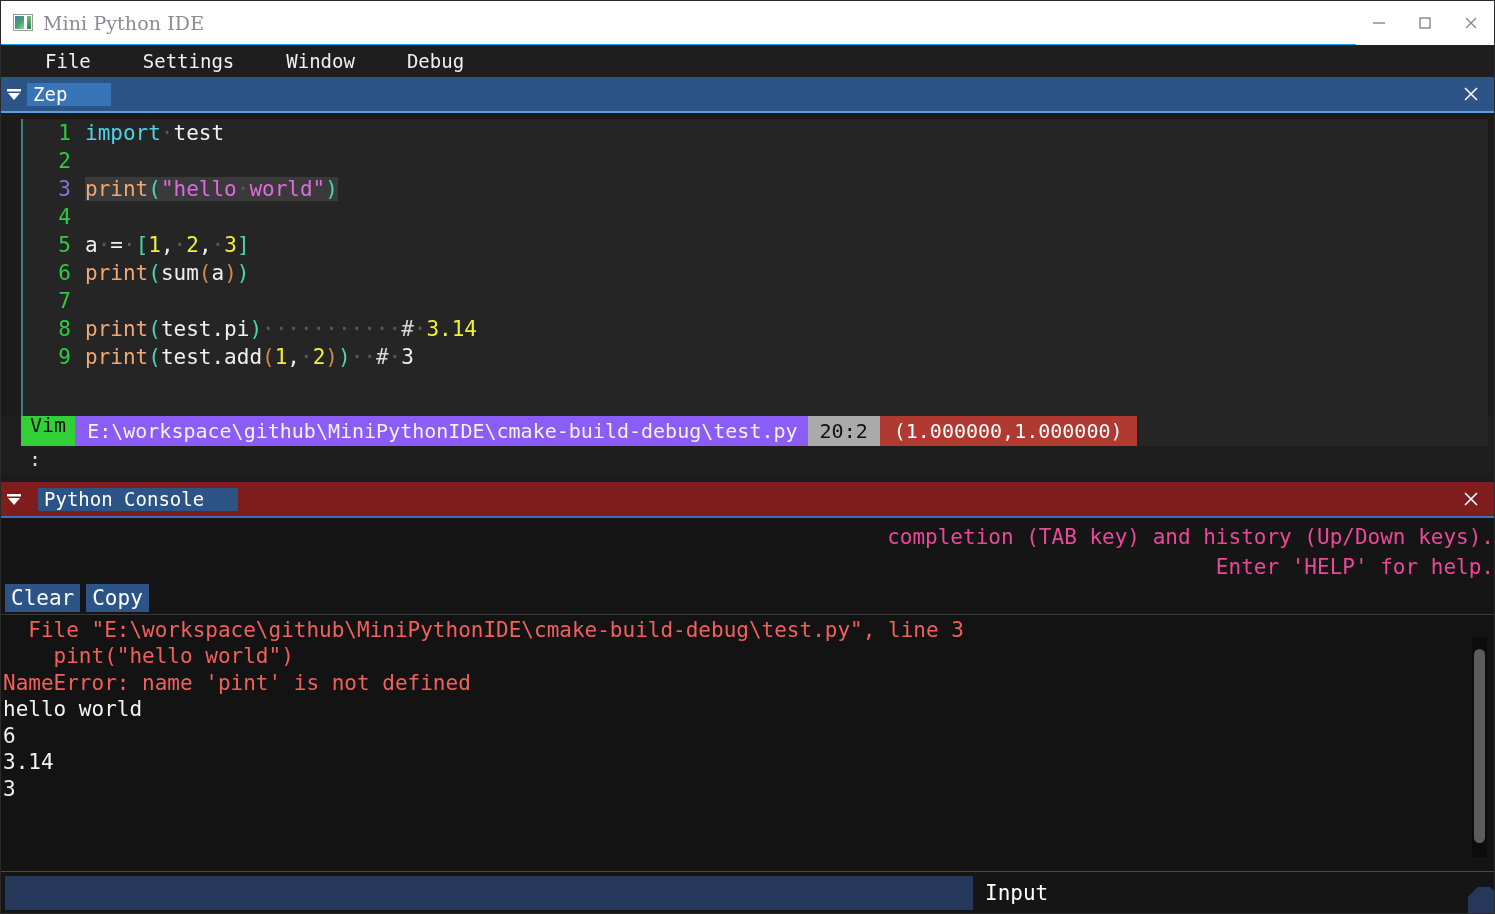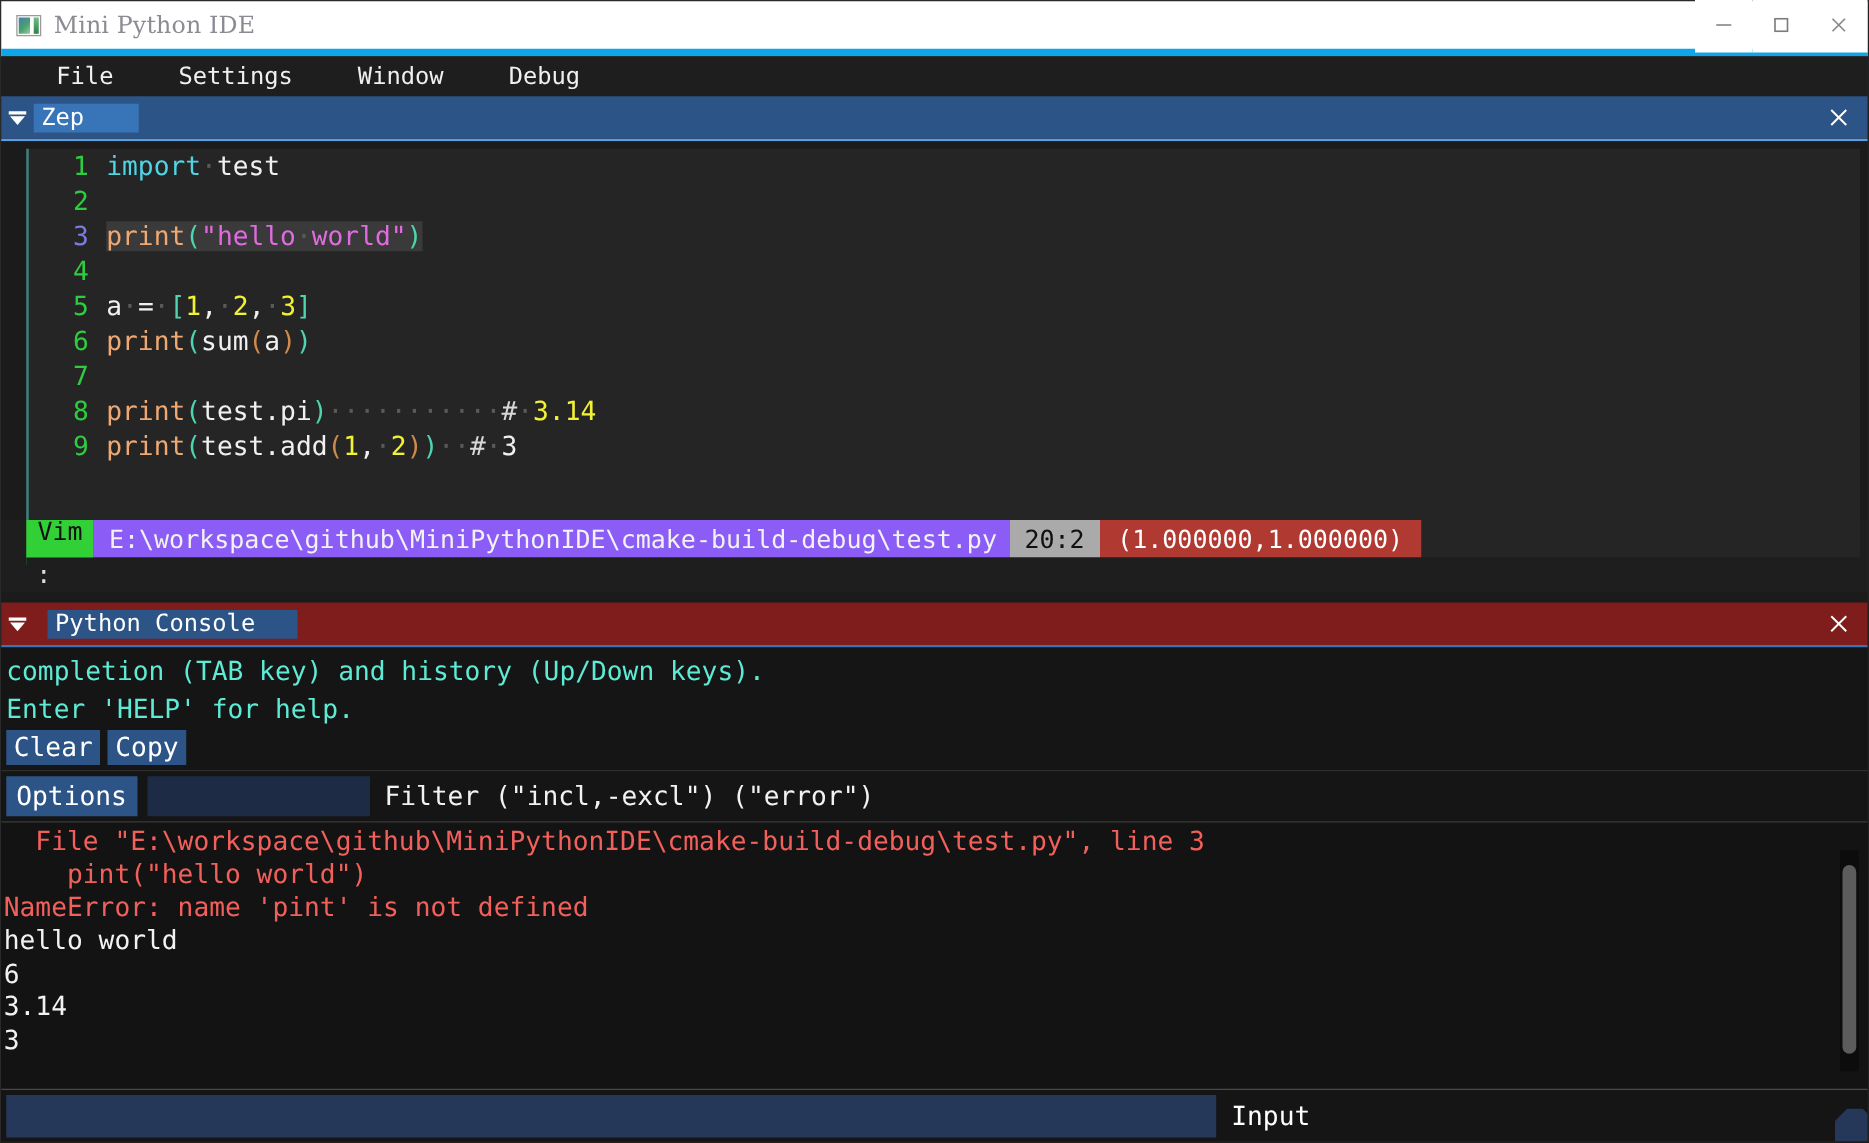--- a/index.html
+++ b/index.html
@@ -20,21 +20,21 @@
     flex-direction: column;
   }
 
   
   .titlebar {
     height: 44px;
     background: #ffffff;
     display: flex;
     align-items: center;
     flex: 0 0 44px;
-    border-bottom: 6px solid #0ea5e9;
+    border-bottom: 1px solid #0ea5e9;
   }
   .app-icon {
     width: 20px; height: 17px;
     margin-left: 12px; margin-right: 10px;
     border: 1px solid #9a9a9a;
     background: #fdfdfd;
     position: relative;
     flex: 0 0 auto;
   }
   .app-icon::before {
@@ -234,23 +234,24 @@
     min-height: 0;
   }
   .console-body {
     background: #151515;
     flex: 0 0 auto;
     padding-top: 4px;
   }
   .con-line {
     font-size: 21px;
     line-height: 30px;
-    color: #5eead4;
+    color: #ec4899;
     padding-left: 4px;
     white-space: pre;
+    text-align: right;
   }
   .btn-row {
     display: flex;
     gap: 6px;
     padding: 2px 0 2px 4px;
     align-items: center;
   }
   .con-btn {
     background: #2c5486;
     color: #ffffff;
@@ -467,25 +468,20 @@
       </div>
     </div>
     <div class="console-underline"></div>
 
     <div class="console-body">
       <div class="con-line">completion (TAB key) and history (Up/Down keys).</div>
       <div class="con-line">Enter 'HELP' for help.</div>
       <div class="btn-row">
         <div class="con-btn">Clear</div>
         <div class="con-btn">Copy</div>
-      </div>
-      <div class="filter-row">
-        <div class="opt-btn">Options</div>
-        <input class="filter-input" type="text" placeholder="" style="">
-        <div class="filter-label">Filter ("incl,-excl") ("error")</div>
       </div>
     </div>
 
     <div class="console-out">
       <div class="out-scroll" id="out-scroll">
           <div class="out-line out-err">[error] Traceback (most recent call last):</div>
           <div class="out-line out-err">  File "E:\workspace\github\MiniPythonIDE\cmake-build-debug\test.py", line 3</div>
           <div class="out-line out-err">    pint("hello world")</div>
           <div class="out-line out-err">NameError: name 'pint' is not defined</div>
           <div class="out-line">hello world</div>

